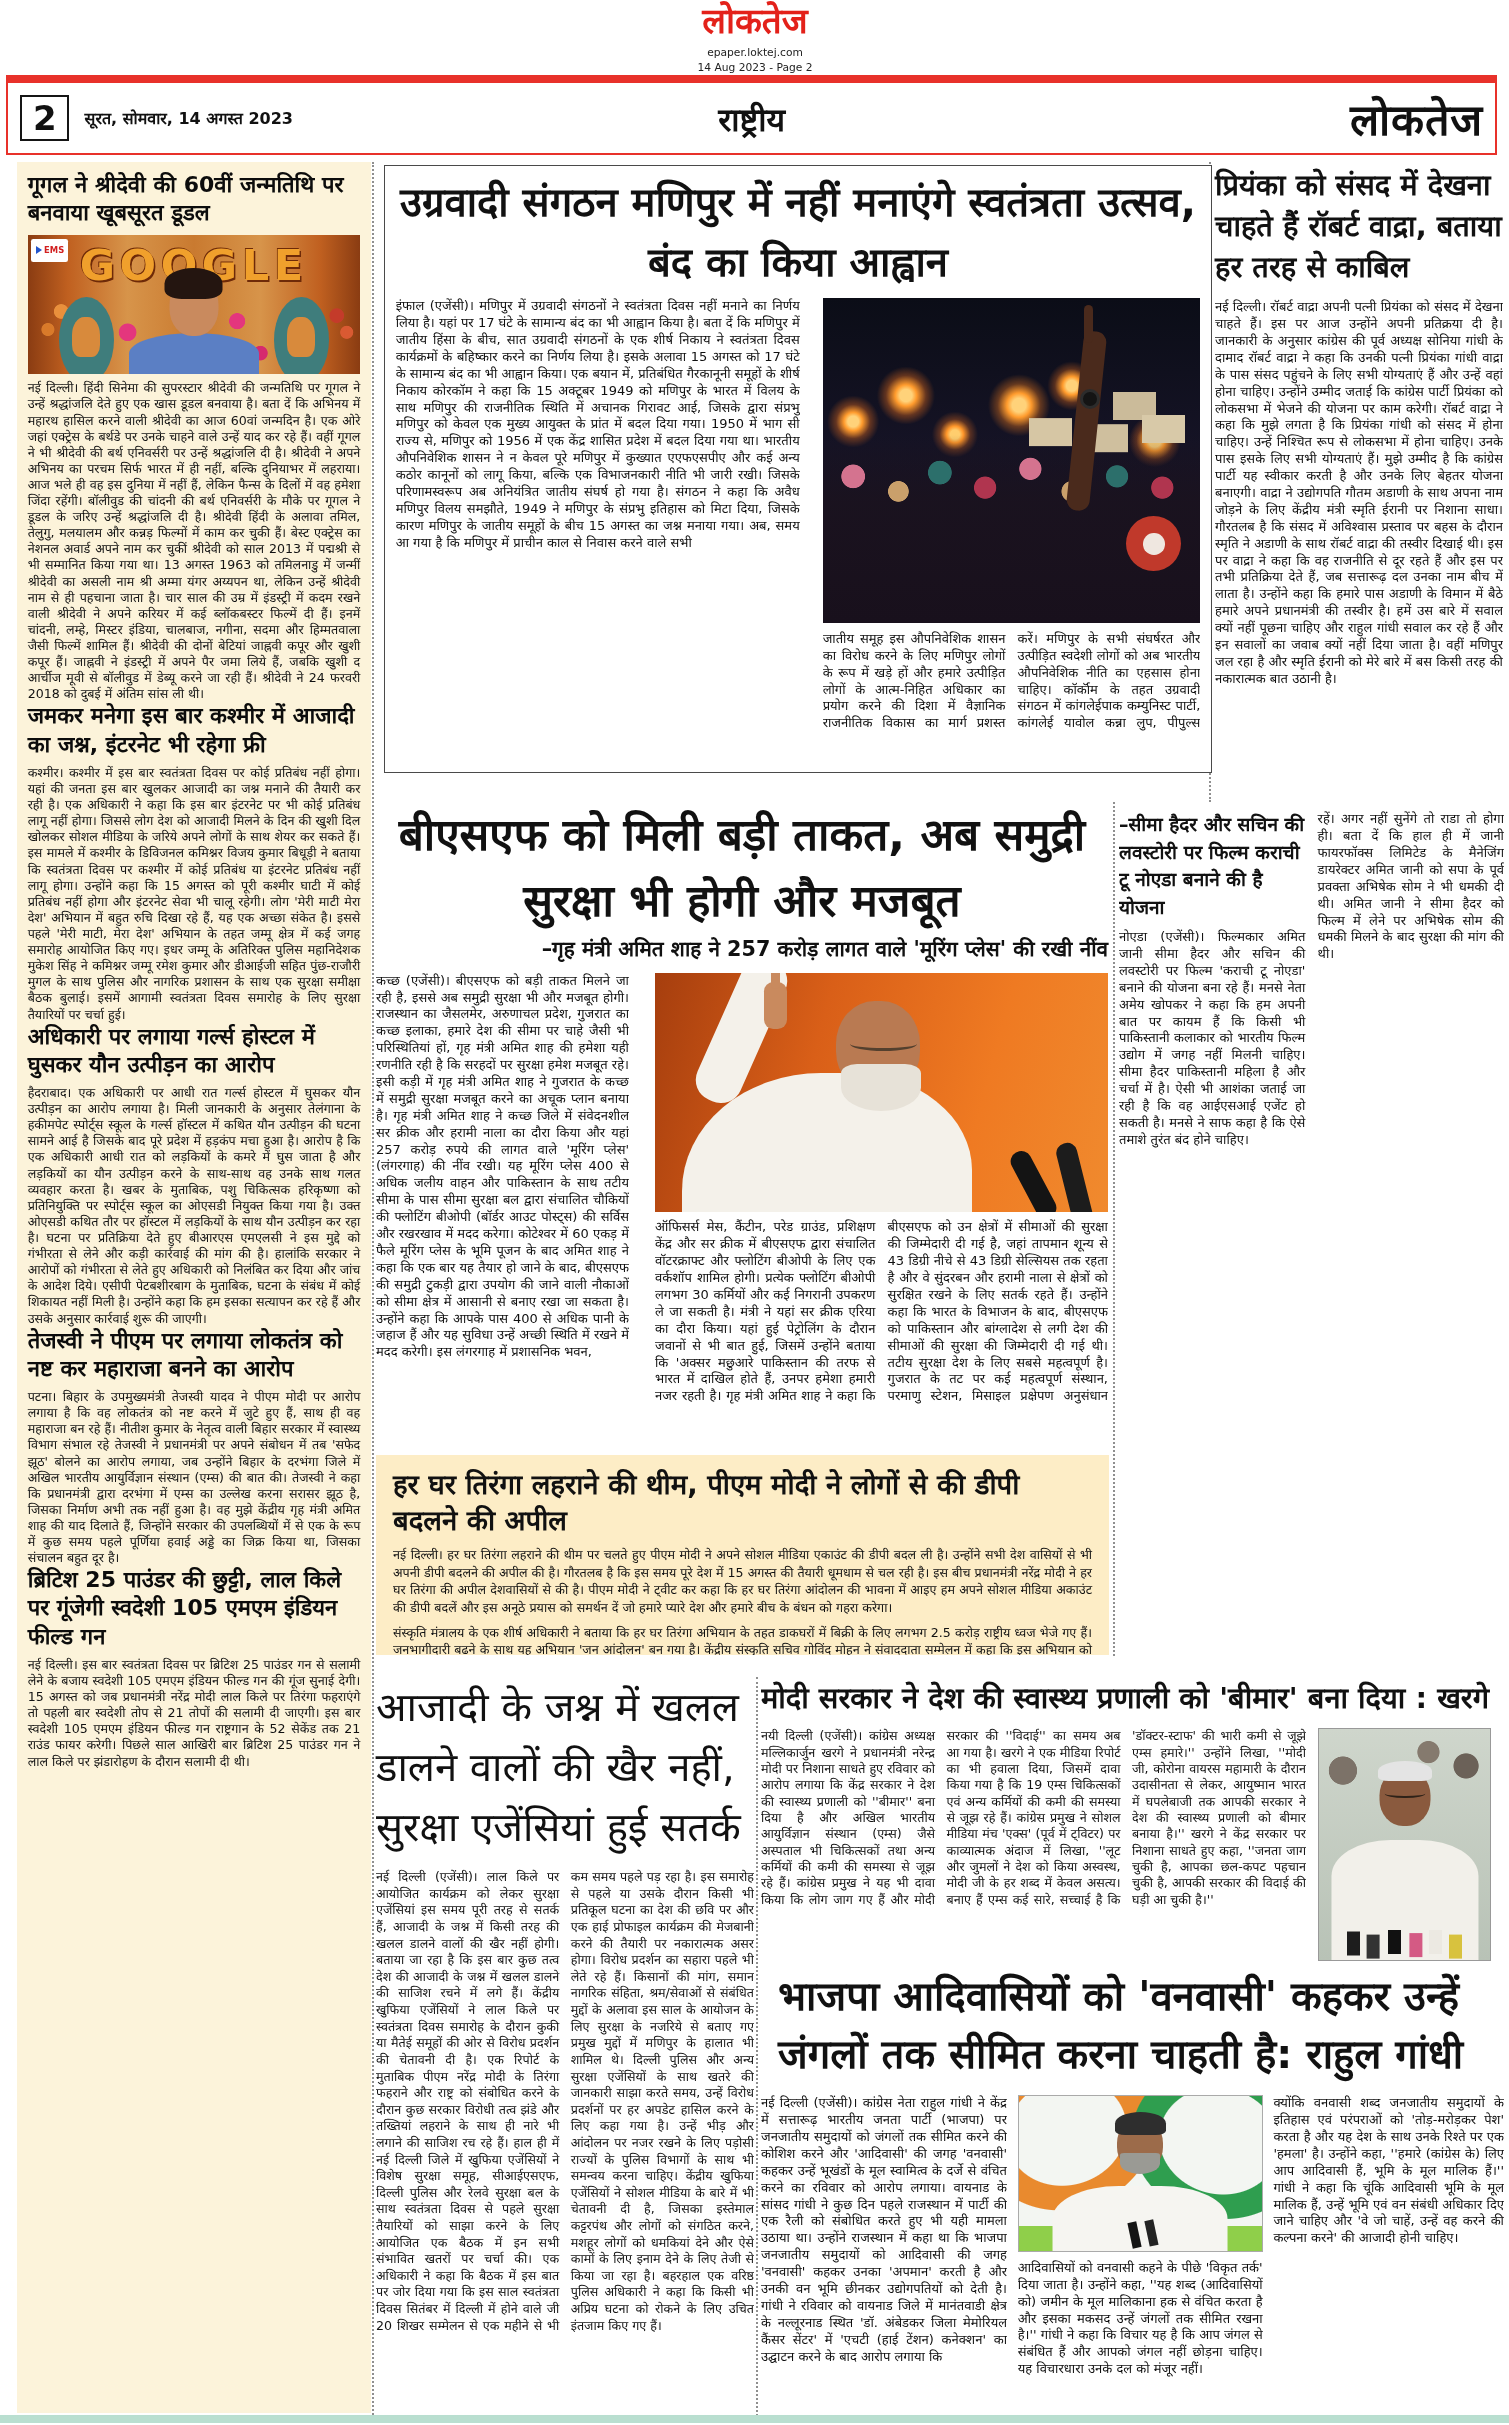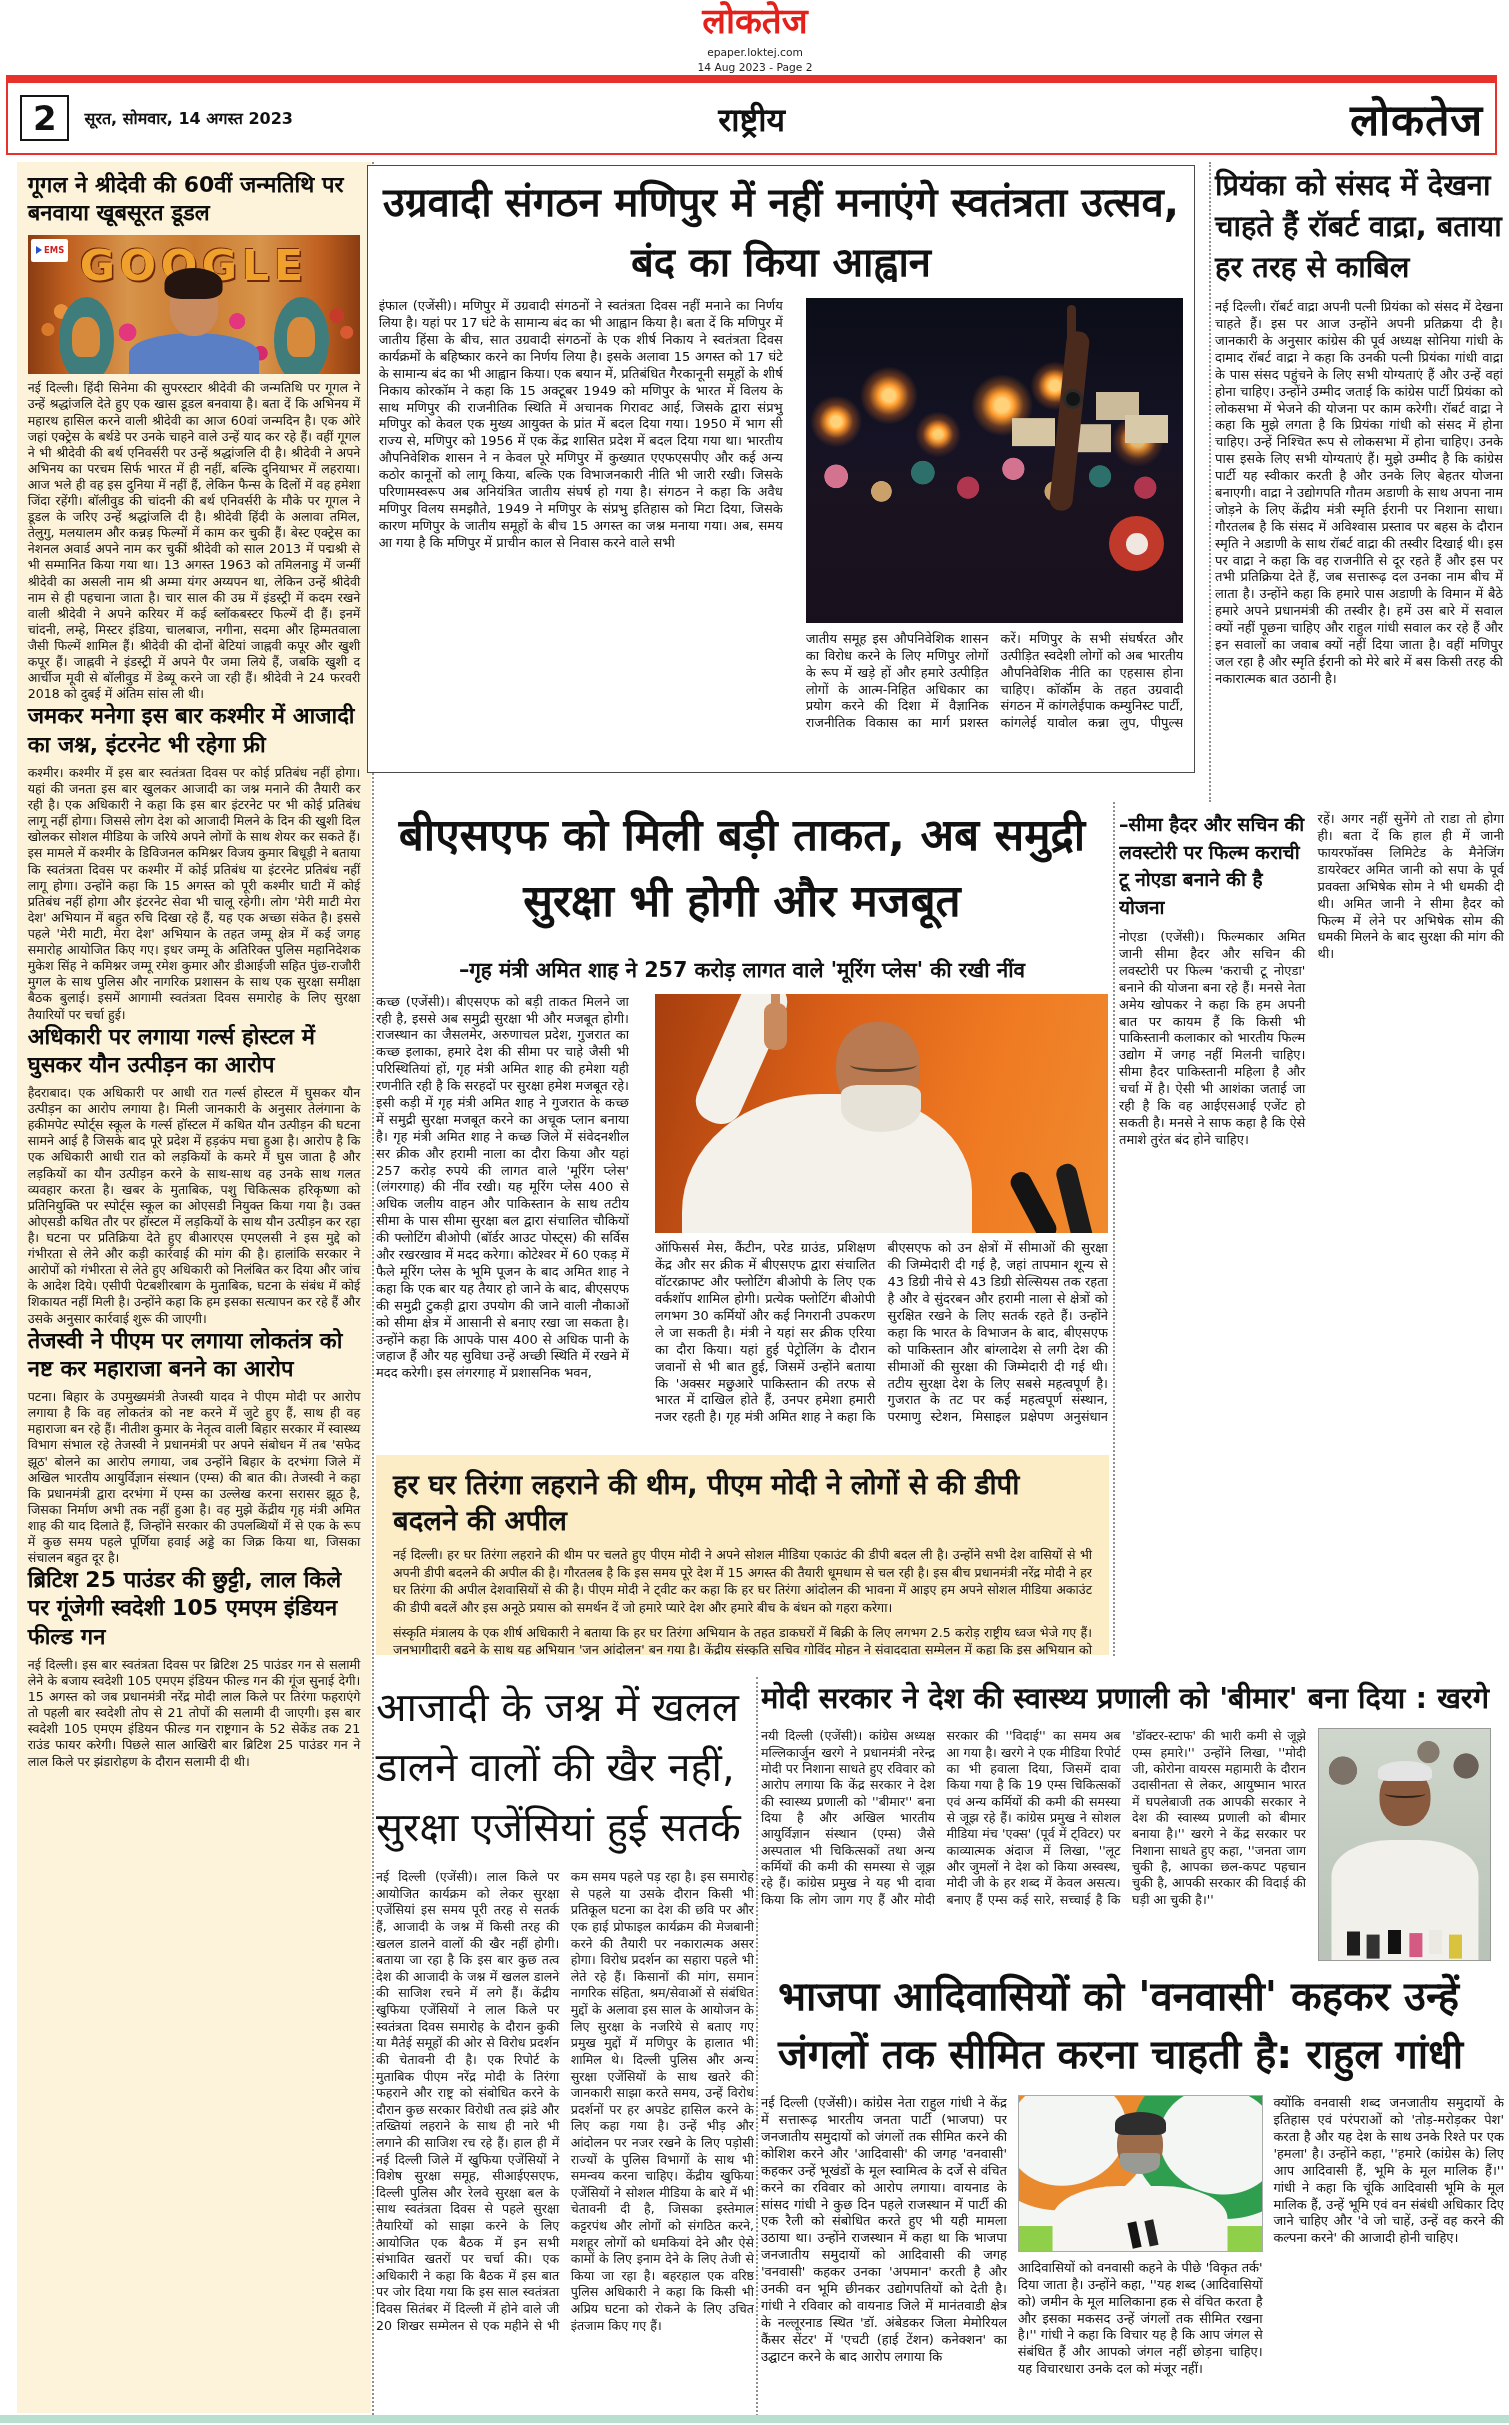--- a/index.html
+++ b/index.html
@@ -56,21 +56,21 @@
     radial-gradient(circle at 96% 70%, #d95a32 0 6.1px, transparent 6.9px); }
   .mudra { position:absolute; bottom:-9.2px; width:55px; height:86px; background:#3f7d7c; border-radius:50%; z-index:2; }
   .mudra.l { left:31px; } .mudra.r { right:31px; }
   .mudra:before { content:""; position:absolute; left:13.8px; top:20px; width:27.5px; height:40px;
     background:#d88a3c; border-radius:45% 45% 30% 30%; }
   .ems { position:absolute; top:3.8px; left:3.8px; width:37px; height:23px; background:#fff; border-radius:2.3px;
     display:flex; align-items:center; justify-content:center; z-index:5; font-size:8.4px; font-weight:800; color:#d22020; }
   .ems:before { content:""; border-left:6.9px solid #2255cc; border-top:4.6px solid transparent; border-bottom:4.6px solid transparent; margin-right:2.3px; }
 
   
-  .manipur { position:absolute; left:367px; top:165px; width:828px; height:608px;
+  .manipur { position:absolute; left:384px; top:165px; width:828px; height:608px;
     border:1.5px solid #4a4a4a; background:#fff; padding:6.1px 10.7px; }
   .manipur-head { font-size:40px; font-weight:800; text-align:center; line-height:1.5; }
   .manipur-flex { display:flex; gap:23px; margin-top:6.1px; }
   .manipur-main { width:404px; height:458px; }
   .manipur-right { flex:1; }
   .manipur-img { position:relative; width:100%; height:325px; overflow:hidden;
     background:linear-gradient(180deg,#0b0d17 0%,#151325 45%,#221726 100%); }
   .mp-flames { position:absolute; inset:0; background-image:
     radial-gradient(circle at 8% 38%, #ffd27a 0 5.4px, #ff9b2d 9.2px, rgba(255,120,30,.35) 17px, transparent 26px),
     radial-gradient(circle at 22% 30%, #ffd27a 0 6.1px, #ff9b2d 10.7px, rgba(255,120,30,.35) 20px, transparent 29px),
@@ -100,21 +100,21 @@
   .manipur-two { margin-top:7.7px; column-count:2; column-gap:12.2px; height:116px; overflow:hidden; }
 
   
   .priyanka { position:absolute; left:1215px; top:165px; width:288px; }
   .priyanka-head { font-size:29px; font-weight:800; line-height:1.42; }
   .priyanka-body { margin-top:10.7px; height:490px; overflow:hidden; }
 
   
   .bsf { position:absolute; left:376px; top:802px; width:732px; }
   .bsf-head { font-size:44px; font-weight:800; line-height:1.5; text-align:center; }
-  .bsf-sub { font-size:20.7px; font-weight:800; text-align:center; margin-top:21px; }
+  .bsf-sub { font-size:20.7px; font-weight:800; text-align:right; margin-top:0; }
   .bsf-flex { display:flex; gap:26px; margin-top:10.7px; }
   .bsf-main { width:253px; height:442px; }
   .bsf-right { flex:1; }
   .shah-img { position:relative; width:100%; height:239px; overflow:hidden;
     background:linear-gradient(105deg,#a63e0e 0%,#d95f18 35%,#ef7a22 70%,#f08a2e 100%); }
   .shah-body { position:absolute; left:6%; bottom:0; width:64%; height:58%; background:#f4f1ea;
     border-radius:48% 42% 0 0 / 85% 70% 0 0; }
   .shah-head { position:absolute; left:40%; top:12%; width:84px; height:93px; background:#b97a52; border-radius:46%; }
   .shah-beard { position:absolute; left:41%; top:38%; width:80px; height:47px; background:#e7e2d8;
     border-radius:20% 20% 50% 50%; }

